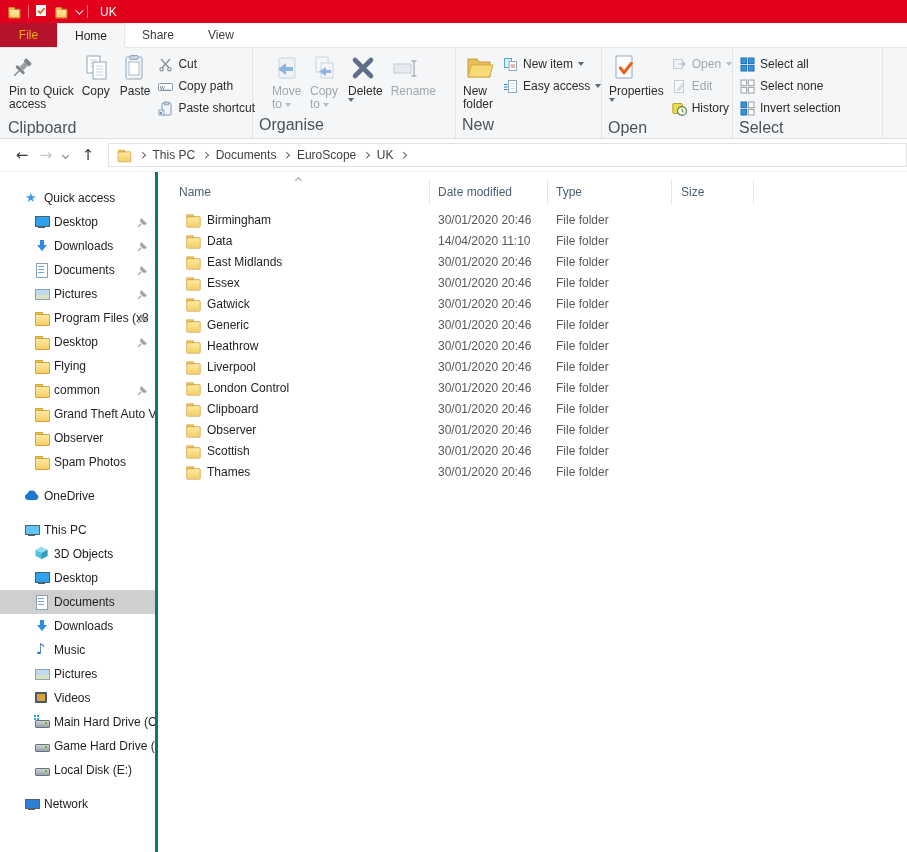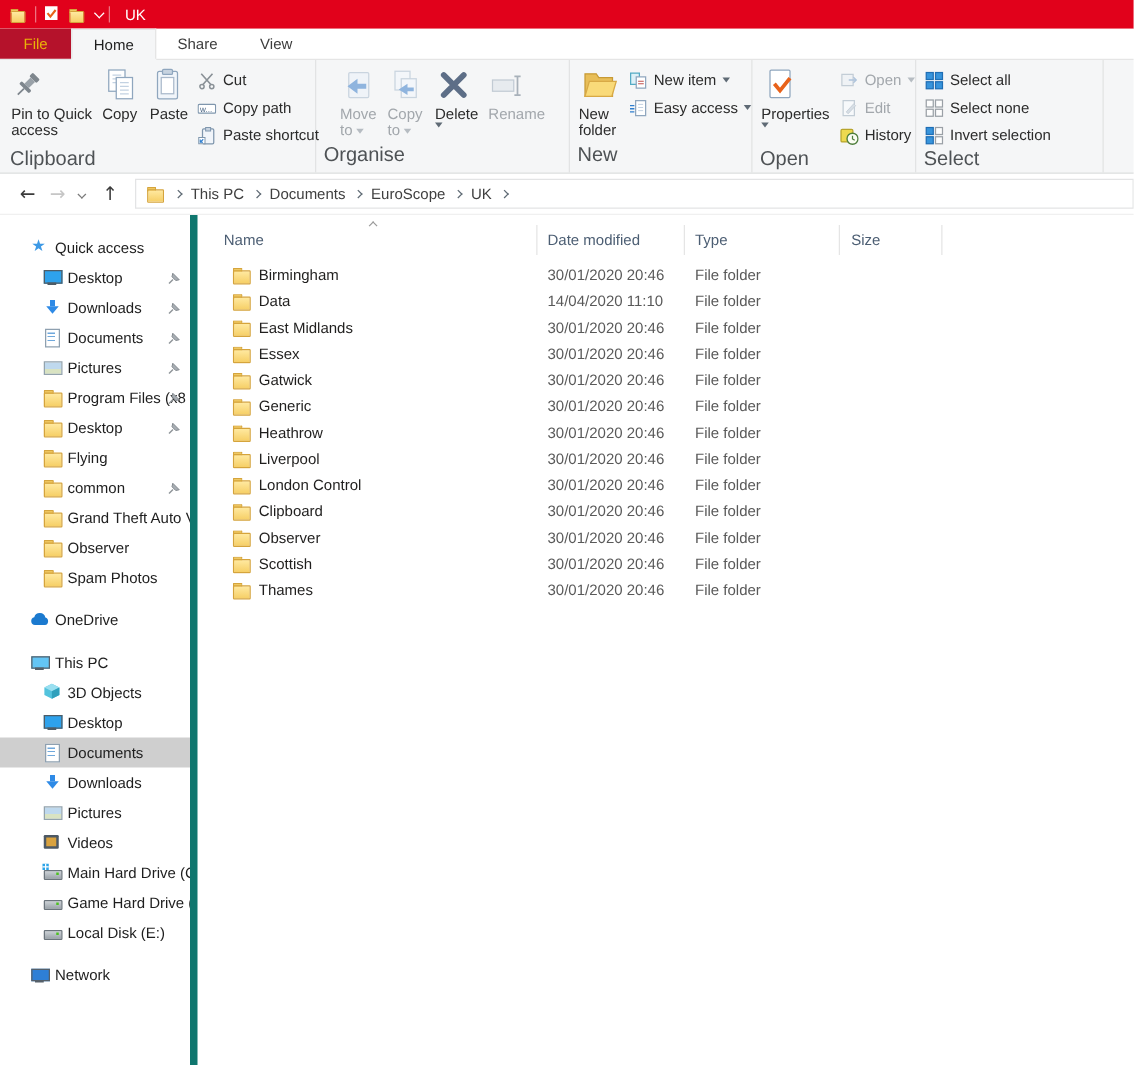--- a/index.html
+++ b/index.html
@@ -50,21 +50,21 @@
   .nav-chev { width:14px; flex:none; display:flex; justify-content:center; margin-right:4px; }
   .chev { display:inline-block; width:5px; height:5px; border-right:1.3px solid #7a7a7a; border-bottom:1.3px solid #7a7a7a; }
   .chev.down { transform:rotate(45deg); }
   .chev.right { transform:rotate(-45deg); width:4.5px; height:4.5px; border-color:#5f6a74; }
   .chev.up { transform:rotate(-135deg); border-color:#9a9a9a; }
   .addrbox { flex:1; height:24px; border:1px solid #E3E4E5; display:flex; align-items:center; padding:0 7px; gap:8px; background:#fff; }
   .crumb { color:#3F3F3F; white-space:nowrap; }
 
   
   .main { flex:1; display:flex; overflow:hidden; }
-  .sidebar { width:158px; flex:none; border-right:6px solid #0f766e; padding-top:14px; overflow:hidden; }
+  .sidebar { width:158px; flex:none; border-right:3px solid #0f766e; padding-top:14px; overflow:hidden; }
   .si { height:24px; display:flex; align-items:center; gap:4px; padding-left:24px; position:relative; }
   .si.l1 { padding-left:34px; }
   .si .lbl { white-space:nowrap; overflow:hidden; flex:1; }
   .si.sel { background:#CFCFCF; }
   .si .pin { position:absolute; right:7px; top:7px; }
   .gap { margin-top:10px;justify-content:center; }
 
   
   .ico-monitor::before { content:""; position:absolute; left:1px; top:2px; width:13px; height:9px; background:#2EA2EC; border:1px solid #4E5C66; }
   .ico-monitor::after  { content:""; position:absolute; left:4px; top:12px; width:7px; height:2px; background:#4E5C66; }
@@ -490,20 +490,24 @@
         </div>
       <div class="si l1 sel">
           <span class="ico ico-doc"></span>
           <span class="lbl">Documents</span>
         </div>
       <div class="si l1">
           <span class="ico ico-down"></span>
           <span class="lbl">Downloads</span>
         </div>
       <div class="si l1">
+          <span class="ico ico-music"></span>
+          <span class="lbl">Music</span>
+        </div>
+      <div class="si l1">
           <span class="ico ico-pic"></span>
           <span class="lbl">Pictures</span>
         </div>
       <div class="si l1">
           <span class="ico ico-film"></span>
           <span class="lbl">Videos</span>
         </div>
       <div class="si l1">
           <span class="ico ico-drive">
             <span class="flag"></span>

